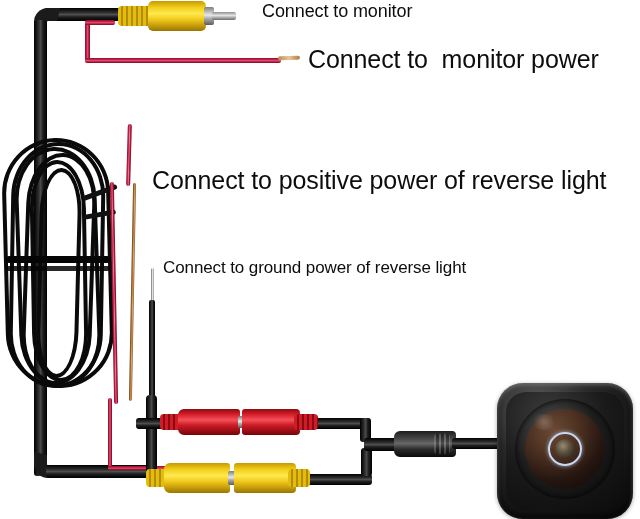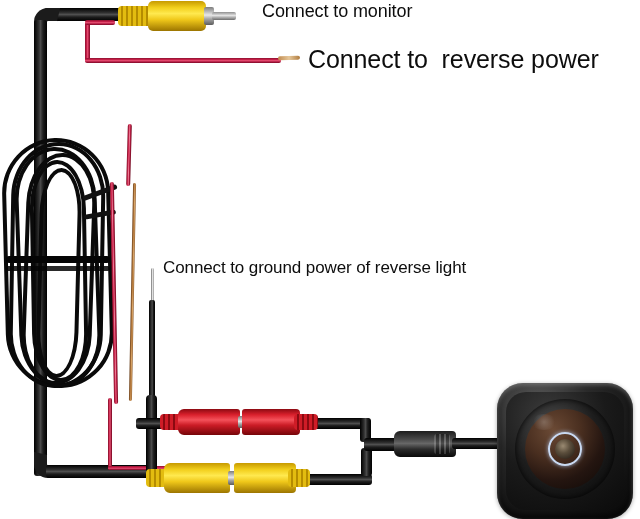--- a/index.html
+++ b/index.html
@@ -317,18 +317,19 @@
     <div class="face"></div>
     <div class="bezel"></div>
     <div class="dome"></div>
     <div class="ring"></div>
     <div class="aperture"></div>
     <div class="glint"></div>
   </div>
 
   <div class="label" id="label-monitor">Connect to monitor</div>
 
-  <div class="label" id="label-positive">Connect to  reverse power</div>
-
+  <div class="label" id="label-positive">Connect to  monitor power</div>
+
+  <div class="label" id="label-rev-pos">Connect to positive power of reverse light</div>
 
   <div class="label" id="label-rev-gnd">Connect to ground power of reverse light</div>
 
 </div>
 
 </body></html>

